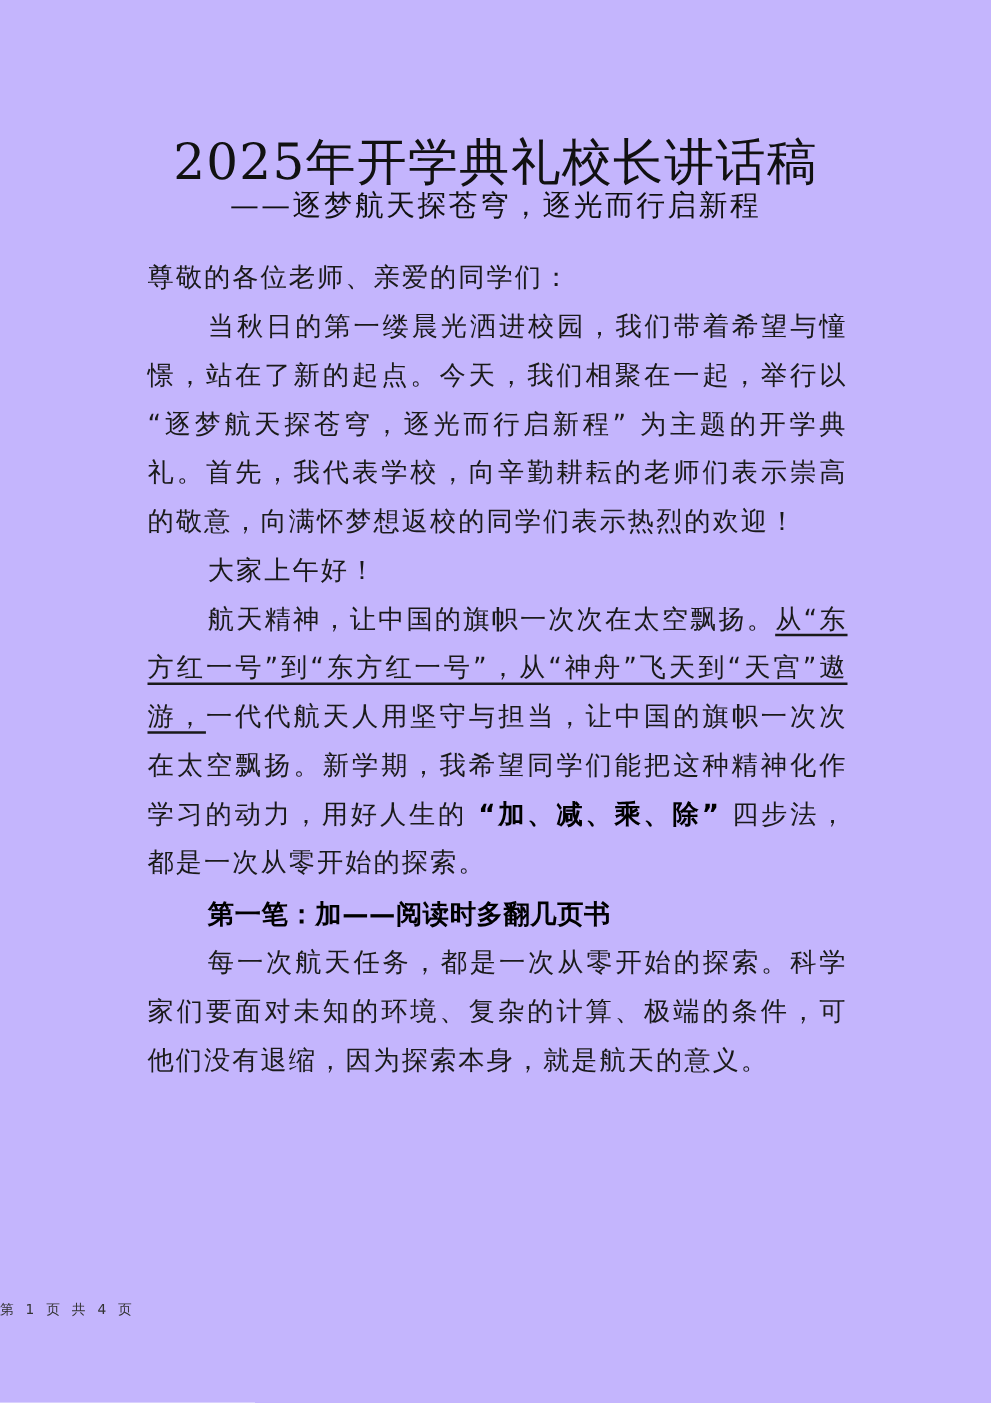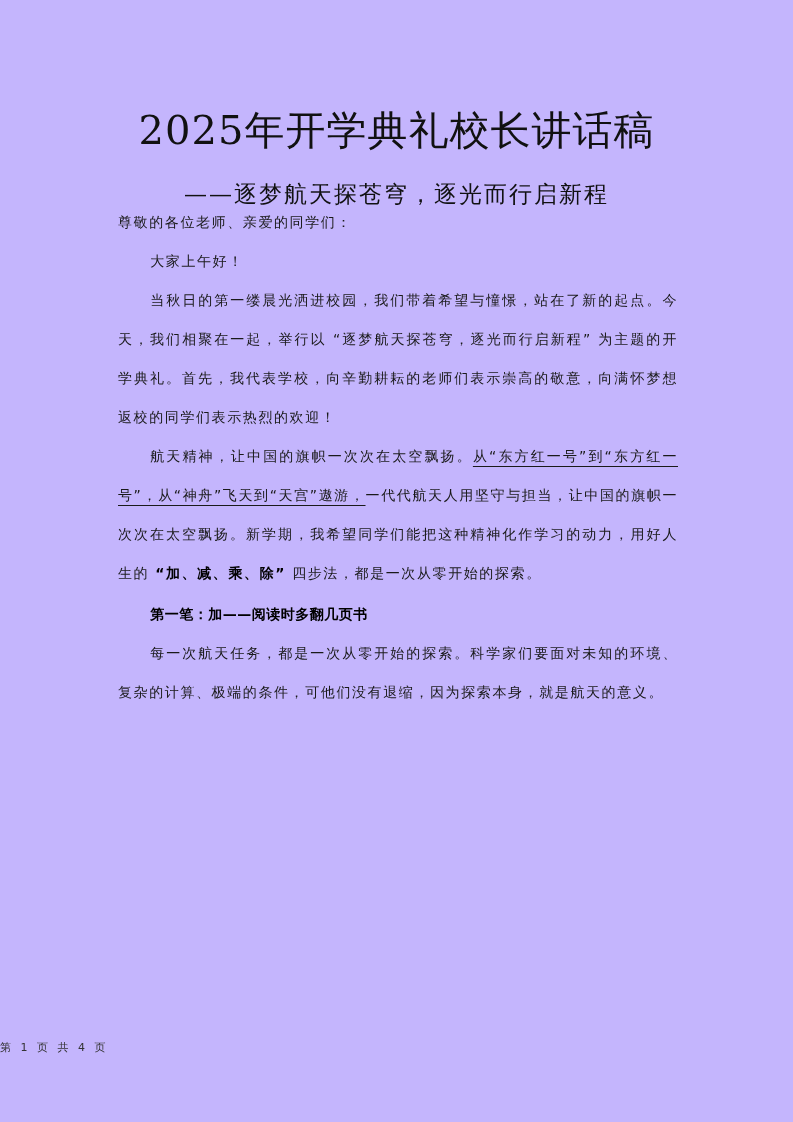--- a/index.html
+++ b/index.html
@@ -4,27 +4,27 @@
 <style>
   html, body { margin: 0; padding: 0; background: #ffffff; }
   body { width: 793px; height: 1122px; position: relative; overflow: hidden; color: #111; }
   .page { position: absolute; left: 0; top: 0; width: 793px; height: 1122px; background: #c4b5fd; }
   .title {
     position: absolute; left: 0; width: 793px; top: 104px; text-align: center;
     font-family: "DejaVu Serif", "Liberation Serif", serif; font-size: 40px; line-height: 52px; color: #111;
     letter-spacing: 1px;
   }
   .subtitle {
-    position: absolute; left: 0; width: 793px; top: 176px; text-align: center;
+    position: absolute; left: 0; width: 793px; top: 147px; text-align: center;
     font-family: "DejaVu Serif", "Liberation Serif", serif; font-size: 23px; line-height: 36px; color: #111;
     letter-spacing: 2px;
   }
   .body {
     position: absolute; left: 118px; top: 203px; width: 560px;
-    font-family: "DejaVu Sans", "Liberation Sans", sans-serif; font-size: 14px; line-height: 39px; color: #1a1a1a;
+    font-family: "DejaVu Sans", "Liberation Sans", sans-serif; font-size: 21px; line-height: 39px; color: #1a1a1a;
     letter-spacing: 1.6px; text-align: justify;
   }
   .body p { margin: 0; }
   .indent { text-indent: 2.3em; }
   .u { text-decoration: underline; text-underline-offset: 5px; }
   .b { font-weight: bold; color: #000; }
   .heading { font-weight: bold; color: #000; text-indent: 2.3em; letter-spacing: 0.5px; margin-top: 2px !important; }
   .footer {
     position: absolute; left: 0; width: 793px; top: 1040px; text-align: left;
     font-family: "DejaVu Sans", "Liberation Sans", sans-serif; font-size: 11px; color: #333; letter-spacing: 3px;
@@ -32,21 +32,21 @@
 </style>
 </head>
 <body>
 
 <div class="page">
   <div class="title">2025年开学典礼校长讲话稿</div>
   <div class="subtitle">——逐梦航天探苍穹，逐光而行启新程</div>
 
   <div class="body">
     <p>尊敬的各位老师、亲爱的同学们：</p>
+    <p class="indent">当秋日的第一缕晨光洒进校园，我们带着希望与憧憬，站在了新的起点。今天，我们相聚在一起，举行以 “逐梦航天探苍穹，逐光而行启新程” 为主题的开学典礼。首先，我代表学校，向辛勤耕耘的老师们表示崇高的敬意，向满怀梦想返校的同学们表示热烈的欢迎！</p>
     <p class="indent">大家上午好！</p>
-    <p class="indent">当秋日的第一缕晨光洒进校园，我们带着希望与憧憬，站在了新的起点。今天，我们相聚在一起，举行以 “逐梦航天探苍穹，逐光而行启新程” 为主题的开学典礼。首先，我代表学校，向辛勤耕耘的老师们表示崇高的敬意，向满怀梦想返校的同学们表示热烈的欢迎！</p>
     <p class="indent"><span>航天精神，让中国的旗帜一次次在太空飘扬。</span><span class="u">从“东方红一号”到“东方红一号”，从“神舟”飞天到“天宫”遨游，</span><span>一代代航天人用坚守与担当，让中国的旗帜一次次在太空飘扬。新学期，我希望同学们能把这种精神化作学习的动力，用好人生的 </span><span class="b">“加、减、乘、除”</span><span> 四步法，都是一次从零开始的探索。</span></p>
     <p class="heading">第一笔：加——阅读时多翻几页书</p>
     <p class="indent">每一次航天任务，都是一次从零开始的探索。科学家们要面对未知的环境、复杂的计算、极端的条件，可他们没有退缩，因为探索本身，就是航天的意义。</p>
   </div>
 
   <div class="footer">第 1 页 共 4 页</div>
 </div>
 
 </body></html>

